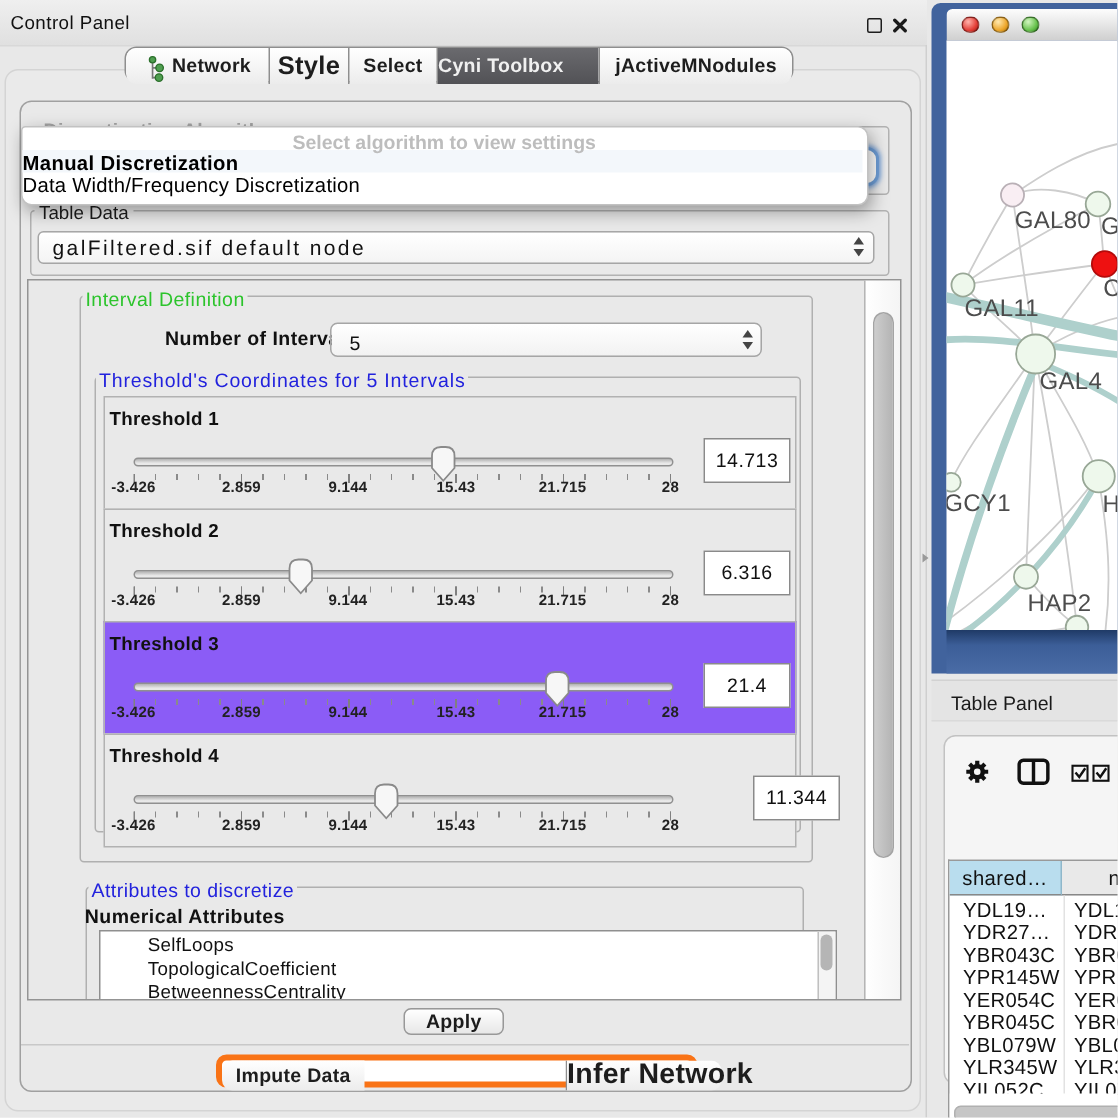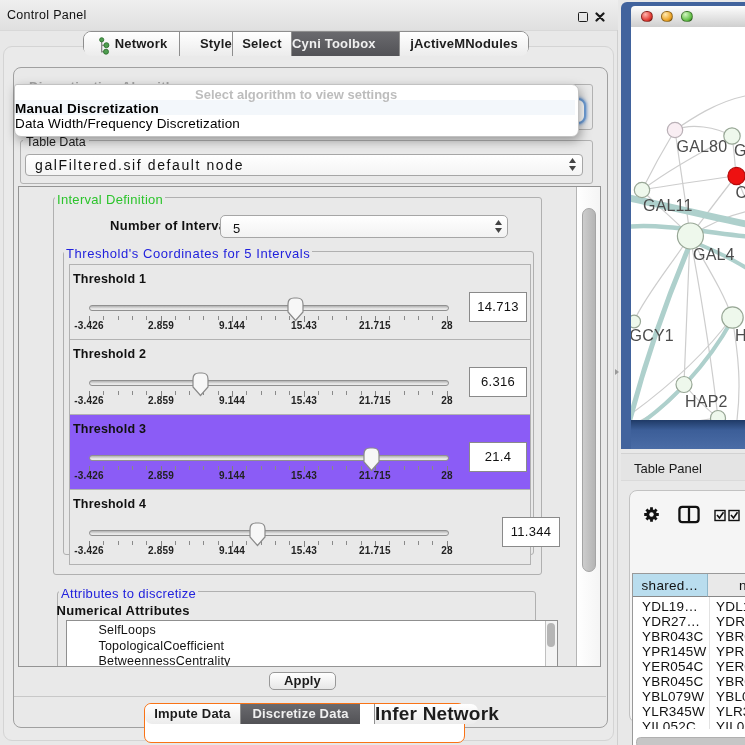--- a/index.html
+++ b/index.html
@@ -132,28 +132,27 @@
 
 <div class="abs" style="left:269px;top:672px;width:65px;height:16px;background:linear-gradient(#ffffff,#e7e7e7);border:1px solid #989898;border-radius:5px;text-align:center;font-size:13px;font-weight:bold;letter-spacing:.2px;color:#1b1b1b;line-height:16px;">Apply</div>
 <div class="abs" style="left:14px;top:696px;width:592px;height:1px;background:#c8c8c8;"></div>
 <div class="abs" style="left:83px;top:31px;width:446px;height:24px;border:1px solid #8e8e8e;border-radius:8px;background:#fff;box-sizing:border-box;">
       <div style="position:absolute;left:0px;top:0;width:95px;height:24px;background:linear-gradient(#ffffff,#ececec);color:#1d1d1d;border-radius:7px 0 0 7px;box-sizing:border-box;text-align:center;font-size:13px;font-weight:bold;letter-spacing:.2px;line-height:24px;"><svg style="margin:-4px 5px -4px 0;vertical-align:middle;" width="14" height="20" viewBox="0 0 14 20">
           <path d="M5.7 5 L5.7 17.5 M5.7 10.2 L10.4 10.2 M5.7 16.7 L10 16.7" stroke="#777" stroke-width="1.1" fill="none"></path>
           <circle cx="5.7" cy="4.8" r="2.1" fill="#4f9e50" stroke="#2c702c" stroke-width=".9"></circle>
           <circle cx="10.4" cy="10.2" r="2.5" fill="#4f9e50" stroke="#2c702c" stroke-width=".9"></circle>
           <circle cx="10" cy="16.7" r="2.5" fill="#4f9e50" stroke="#2c702c" stroke-width=".9"></circle>
         </svg>Network</div>
-      <div style="position:absolute;left:95px;top:0;width:53px;height:24px;background:linear-gradient(#ffffff,#ececec);color:#1d1d1d;border-left:1px solid #8e8e8e;box-sizing:border-box;text-align:right;font-size:13px;font-weight:bold;letter-spacing:.2px;line-height:24px;">Style</div>
+      <div style="position:absolute;left:95px;top:0;width:53px;height:24px;background:linear-gradient(#ffffff,#ececec);color:#1d1d1d;border-left:1px solid #8e8e8e;box-sizing:border-box;text-align:center;font-size:17px;font-weight:bold;letter-spacing:.2px;line-height:24px;">Style</div>
       <div style="position:absolute;left:148px;top:0;width:59px;height:24px;background:linear-gradient(#ffffff,#ececec);color:#1d1d1d;border-left:1px solid #8e8e8e;box-sizing:border-box;text-align:center;font-size:13px;font-weight:bold;letter-spacing:.2px;line-height:24px;">Select</div>
       <div style="position:absolute;left:207px;top:0;width:108px;height:24px;background:linear-gradient(#6a6a6e,#525256);color:#f0f0f0;border-left:1px solid #8e8e8e;box-sizing:border-box;text-align:left;font-size:13px;font-weight:bold;letter-spacing:.2px;line-height:24px;">Cyni Toolbox</div>
       <div style="position:absolute;left:315px;top:0;width:129px;height:24px;background:linear-gradient(#ffffff,#ececec);color:#1d1d1d;border-left:1px solid #8e8e8e;border-radius:0 7px 7px 0;box-sizing:border-box;text-align:center;font-size:13px;font-weight:bold;letter-spacing:.2px;line-height:24px;">jActiveMNodules</div>
     </div>
-    <div class="abs" style="left:144px;top:703px;width:321px;height:40px;border:1px solid #f97316;border-radius:7px;background:#fff;box-sizing:border-box;">
+    <div class="abs" style="left:144px;top:703px;width:321px;height:22px;border:4px solid #f97316;border-radius:7px;background:#fff;box-sizing:border-box;">
       <div style="position:absolute;left:0px;top:0;width:95px;height:20px;background:linear-gradient(#ffffff,#ececec);color:#1d1d1d;border-radius:7px 0 0 7px;box-sizing:border-box;text-align:center;font-size:13px;font-weight:bold;letter-spacing:.2px;line-height:20px;white-space:nowrap;">Impute Data</div>
-      <div style="position:absolute;left:95px;top:0;width:120px;height:20px;background:linear-gradient(#6a6a6e,#525256);color:#f0f0f0;border-left:1px solid #8e8e8e;box-sizing:border-box;text-align:center;font-size:13px;font-weight:bold;letter-spacing:.2px;line-height:20px;white-space:nowrap;">Discretize Data</div>
       <div style="position:absolute;left:215px;top:0;width:104px;height:20px;background:linear-gradient(#ffffff,#ececec);color:#1d1d1d;border-left:1px solid #8e8e8e;border-radius:0 7px 7px 0;box-sizing:border-box;text-align:center;font-size:19px;font-weight:bold;letter-spacing:.2px;line-height:20px;white-space:nowrap;margin-left:14px;">Infer Network</div>
     </div>
 <div class="abs" style="left:14px;top:84px;width:563px;height:51px;background:#fff;border:1px solid #c2c2c2;border-radius:3px 7px 7px 7px;box-shadow:2px 4px 11px rgba(0,0,0,.35);"></div>
 <div class="abs" style="left:15px;top:99.5px;width:560px;height:15.5px;background:#f3f7fb;"></div>
 <div class="abs bold" style="left:195px;top:87px;font-size:13px;color:#bdbdbd;letter-spacing:0;">Select algorithm to view settings</div>
 <div class="abs bold" style="left:15px;top:101px;font-size:13.5px;color:#000;letter-spacing:.25px;">Manual Discretization</div>
 <div class="abs" style="left:15px;top:116px;font-size:13.5px;color:#000;letter-spacing:.17px;">Data Width/Frequency Discretization</div>
 
 <div class="abs" style="left:617px;top:30px;width:1px;height:715px;background:#cfcfcf;"></div>
 <div class="abs" style="left:615px;top:369px;width:0;height:0;border-top:3px solid transparent;border-bottom:3px solid transparent;border-left:4px solid #9a9a9a;"></div>

